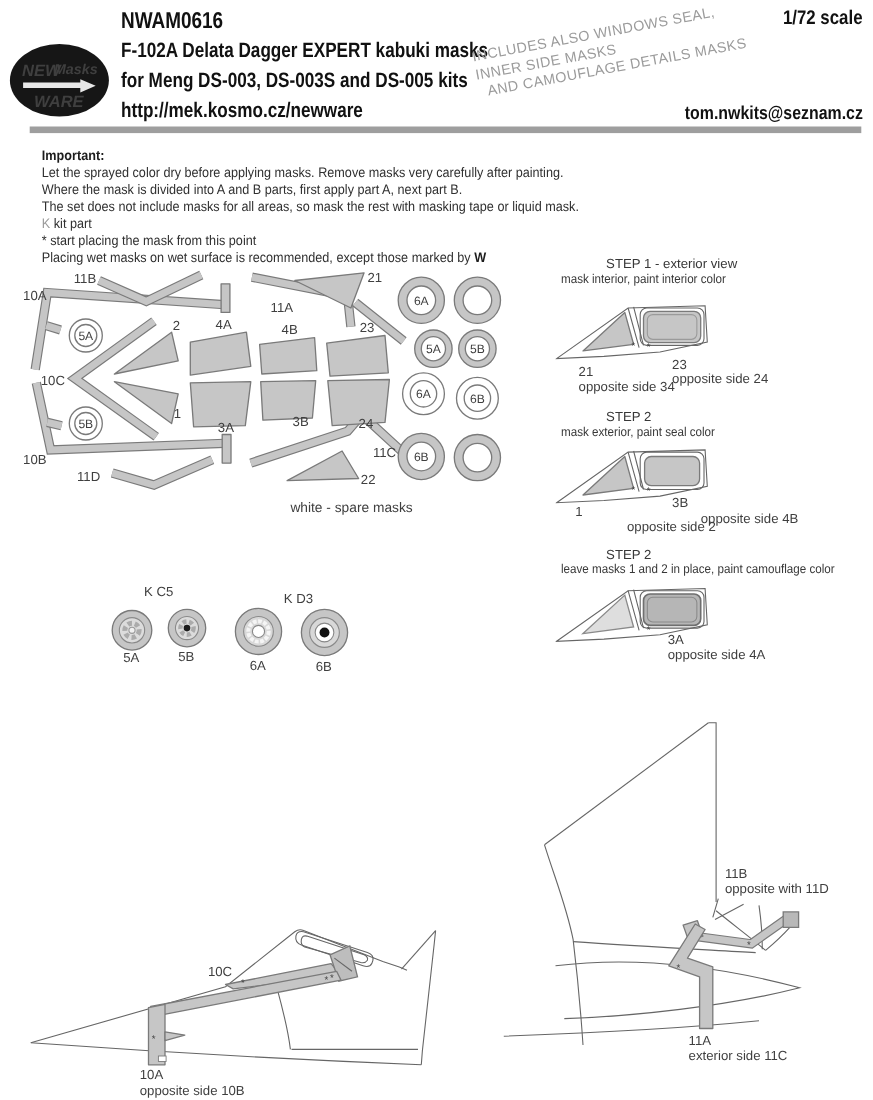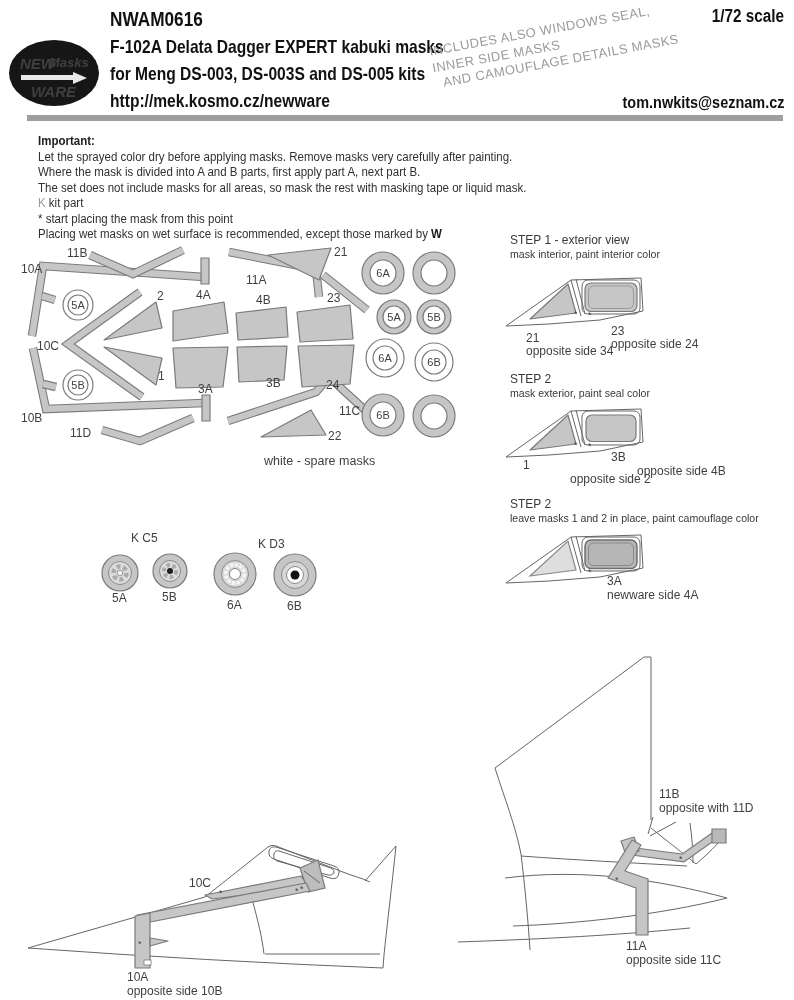--- a/index.html
+++ b/index.html
@@ -8,21 +8,21 @@
   .abs{position:absolute;}
   .cnd{transform:scaleX(.82);transform-origin:0 0;white-space:nowrap;font-weight:bold;color:#111;}
   .cndr{transform:scaleX(.85);transform-origin:100% 0;white-space:nowrap;font-weight:bold;color:#111;}
   .imp{font-size:12.5px;line-height:15.5px;color:#303030;transform:scaleX(.92);transform-origin:0 0;white-space:nowrap;}
   .imp b{color:#1c1c1c;}
   .gray-k{color:#9b9b9b;}
   .note{color:#9b9b9b;font-size:13px;line-height:16.5px;letter-spacing:.4px;
         transform:rotate(-10.5deg);transform-origin:0 0;white-space:nowrap;}
   .rule{background:#9e9e9e;height:6px;}
   .lbl{position:absolute;font-size:12px;color:#3f3f3f;white-space:nowrap;}
-  .steptitle{position:absolute;font-size:12px;color:#383838;white-space:nowrap;}
+  .steptitle{position:absolute;font-size:12px;color:#383838;white-space:nowrap;margin-left:41px;}
   .stepsub{position:absolute;font-size:11.5px;color:#383838;white-space:nowrap;
            transform:scaleX(.92);transform-origin:0 0;}
   svg{display:block;}
   svg text{font-family:"Liberation Sans",sans-serif;fill:#3f3f3f;}
   .bo{fill:none;stroke:#7a7a7a;stroke-width:8.5;stroke-linejoin:miter;}
   .bi{fill:none;stroke:#c6c6c6;stroke-width:6.4;stroke-linejoin:miter;}
   .mk{fill:#c6c6c6;stroke:#7a7a7a;stroke-width:1.2;stroke-linejoin:round;}
   .ln{fill:none;stroke:#666;stroke-width:1;}
   .wt{fill:#fff;stroke:#7a7a7a;stroke-width:1.2;}
 </style>
@@ -198,21 +198,21 @@
   <svg class="abs" style="left:505px;top:531px;" width="150" height="58" viewBox="0 0 150 58">
     <path class="ln" d="M1,52 L66,6 L136,4 L138,37 L95,46 L44,50 Z"></path>
     <path class="ln" d="M66,6 L76,42 M71,5 L80,40"></path>
     <polygon points="25,45 63,10 71,39" fill="#dedede" stroke="#8a8a8a" stroke-width="1.2"></polygon>
     <rect x="77" y="6" width="58" height="34" rx="6" class="ln"></rect>
     <rect x="80" y="9" width="52" height="28.5" rx="6" fill="#b6b6b6" stroke="#6f6f6f" stroke-width="1.5"></rect>
     <rect x="83.5" y="12" width="45" height="22.5" rx="5" fill="none" stroke="#8a8a8a" stroke-width="1"></rect>
     <text x="83" y="44" font-size="9">*</text>
   </svg>
   <div class="lbl" style="left:607px;top:574px;">3A</div>
-  <div class="lbl" style="left:607px;top:588px;">newware side 4A</div>
+  <div class="lbl" style="left:607px;top:588px;">opposite side 4A</div>
 
   <svg class="abs" style="left:95px;top:528px;" width="230" height="85" viewBox="0 0 230 85">
     <text x="36" y="14" font-size="12">K C5</text>
     <text x="163" y="20" font-size="12">K D3</text>
     <g>
       <circle cx="25" cy="45" r="18" class="mk"></circle>
       <circle cx="25" cy="45" r="11.5" fill="#dcdcdc" stroke="#8a8a8a"></circle>
       <circle cx="25" cy="45" r="6.5" fill="none" stroke="#ababab" stroke-width="4.5" stroke-dasharray="4 2.6"></circle>
       <circle cx="25" cy="45" r="2.8" fill="#f0f0f0" stroke="#999"></circle>
     </g>
@@ -284,15 +284,15 @@
       <polygon points="257,177 271,177 271,191 257,191" fill="#b8b8b8" stroke="#7a7a7a" stroke-width="1.2"></polygon>
       <polygon class="mk" points="166,189 179,185 184,199 171,203"></polygon>
       <polygon class="mk" points="177,188 186,193 170,219 193,227 193,283 181,283 181,236 153,226"></polygon>
       <text x="224" y="210" font-size="9">*</text>
       <text x="160" y="231" font-size="9">*</text>
     </g>
   </svg>
   <div class="lbl" style="left:659px;top:787px;">11B</div>
   <div class="lbl" style="left:659px;top:801px;">opposite with 11D</div>
   <div class="lbl" style="left:626px;top:939px;">11A</div>
-  <div class="lbl" style="left:626px;top:953px;">opposite side 11C</div>
+  <div class="lbl" style="left:626px;top:953px;">exterior side 11C</div>
 
 </div>
 
 </body></html>

